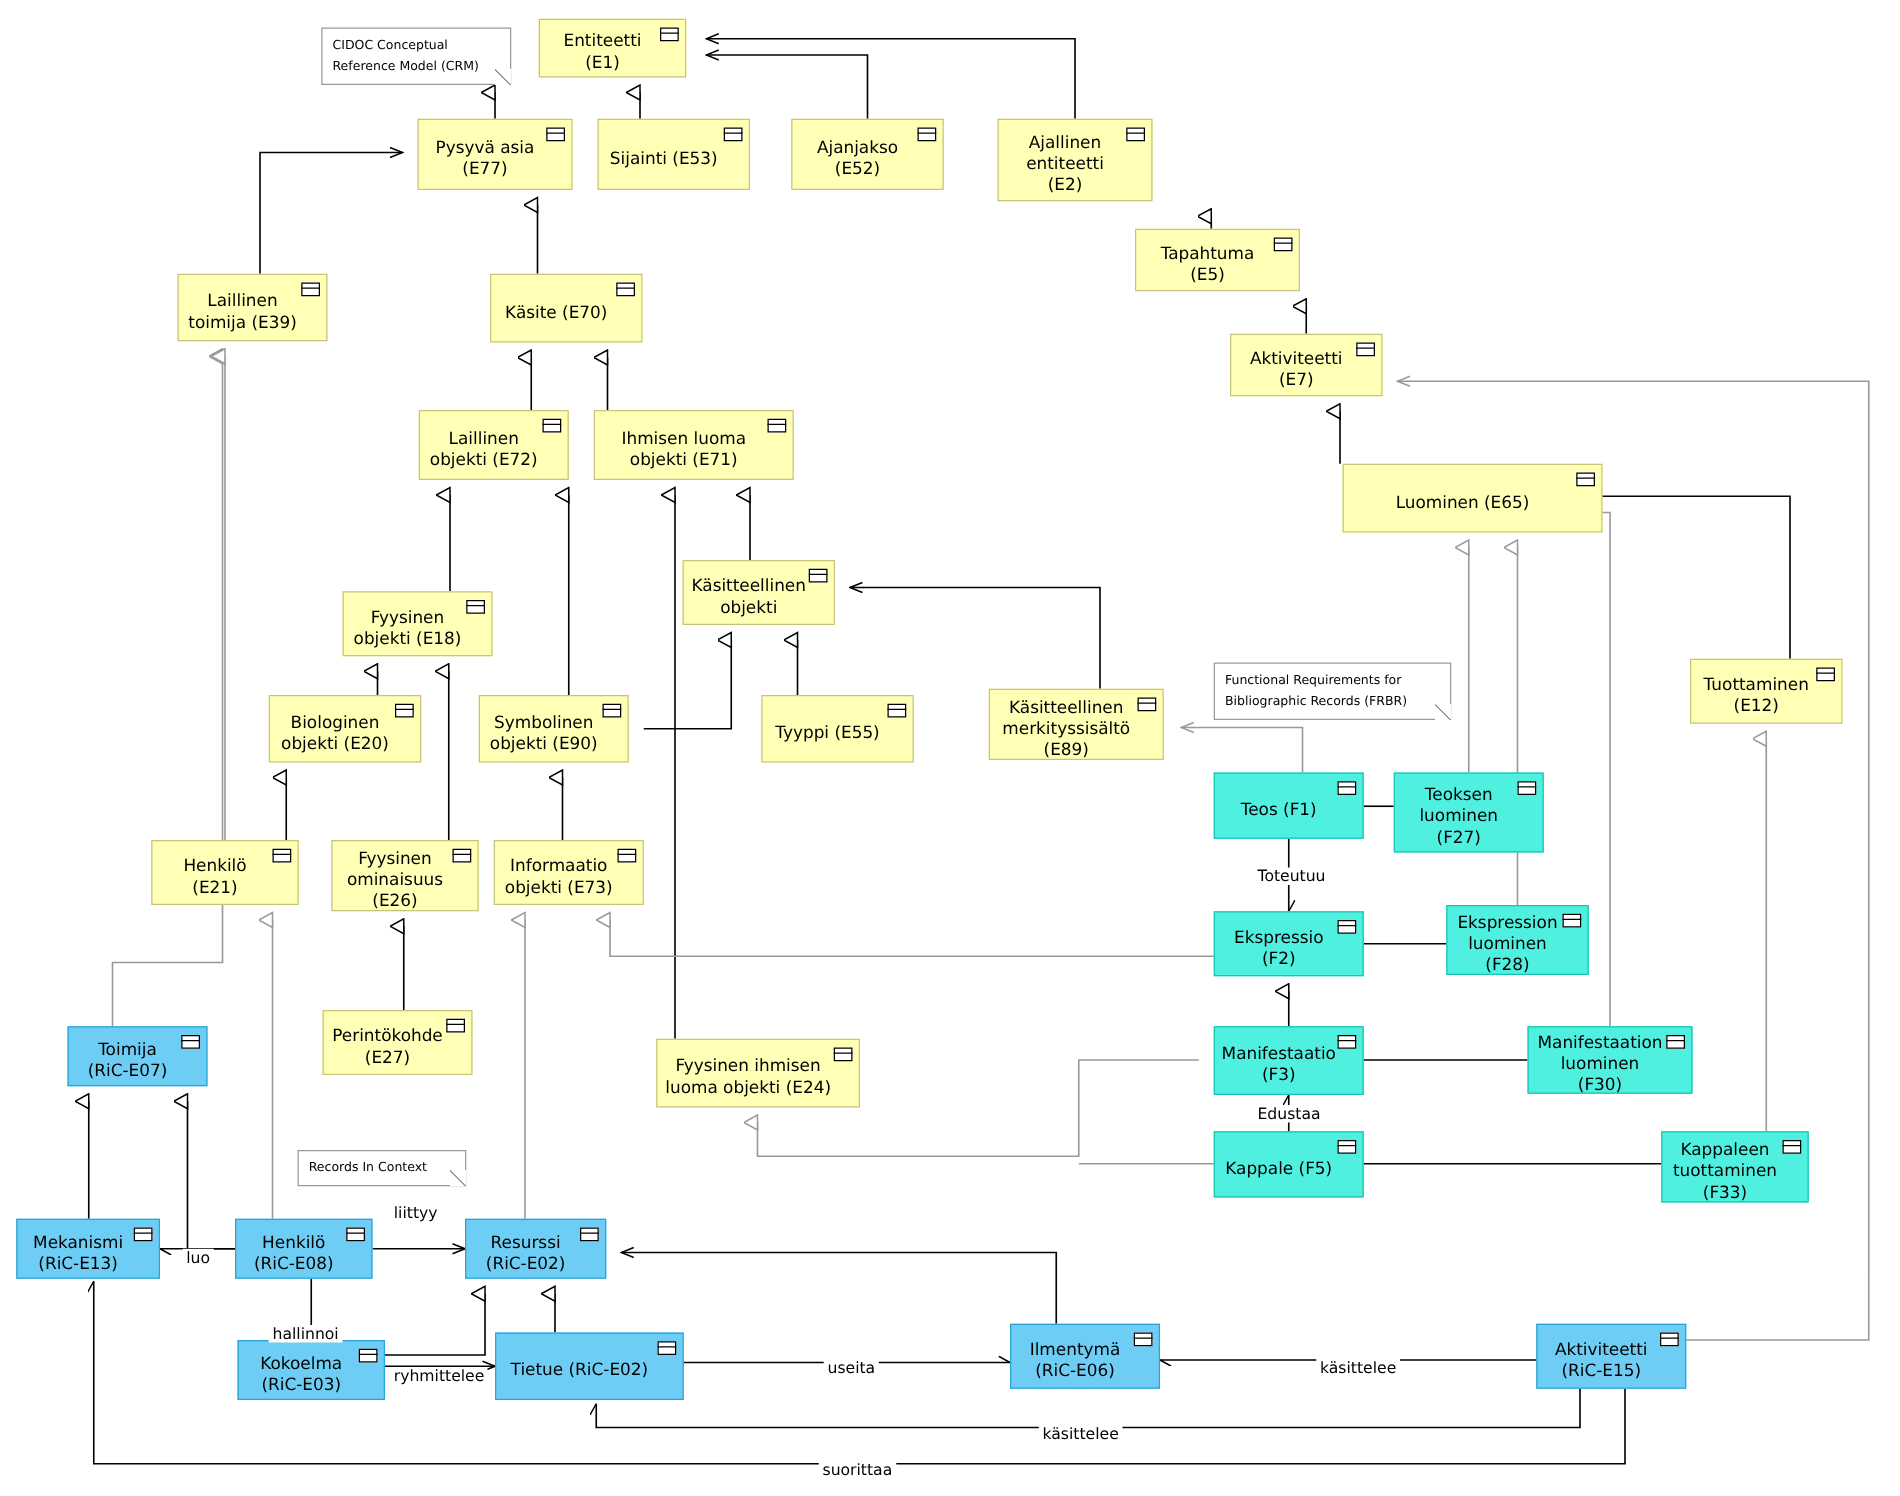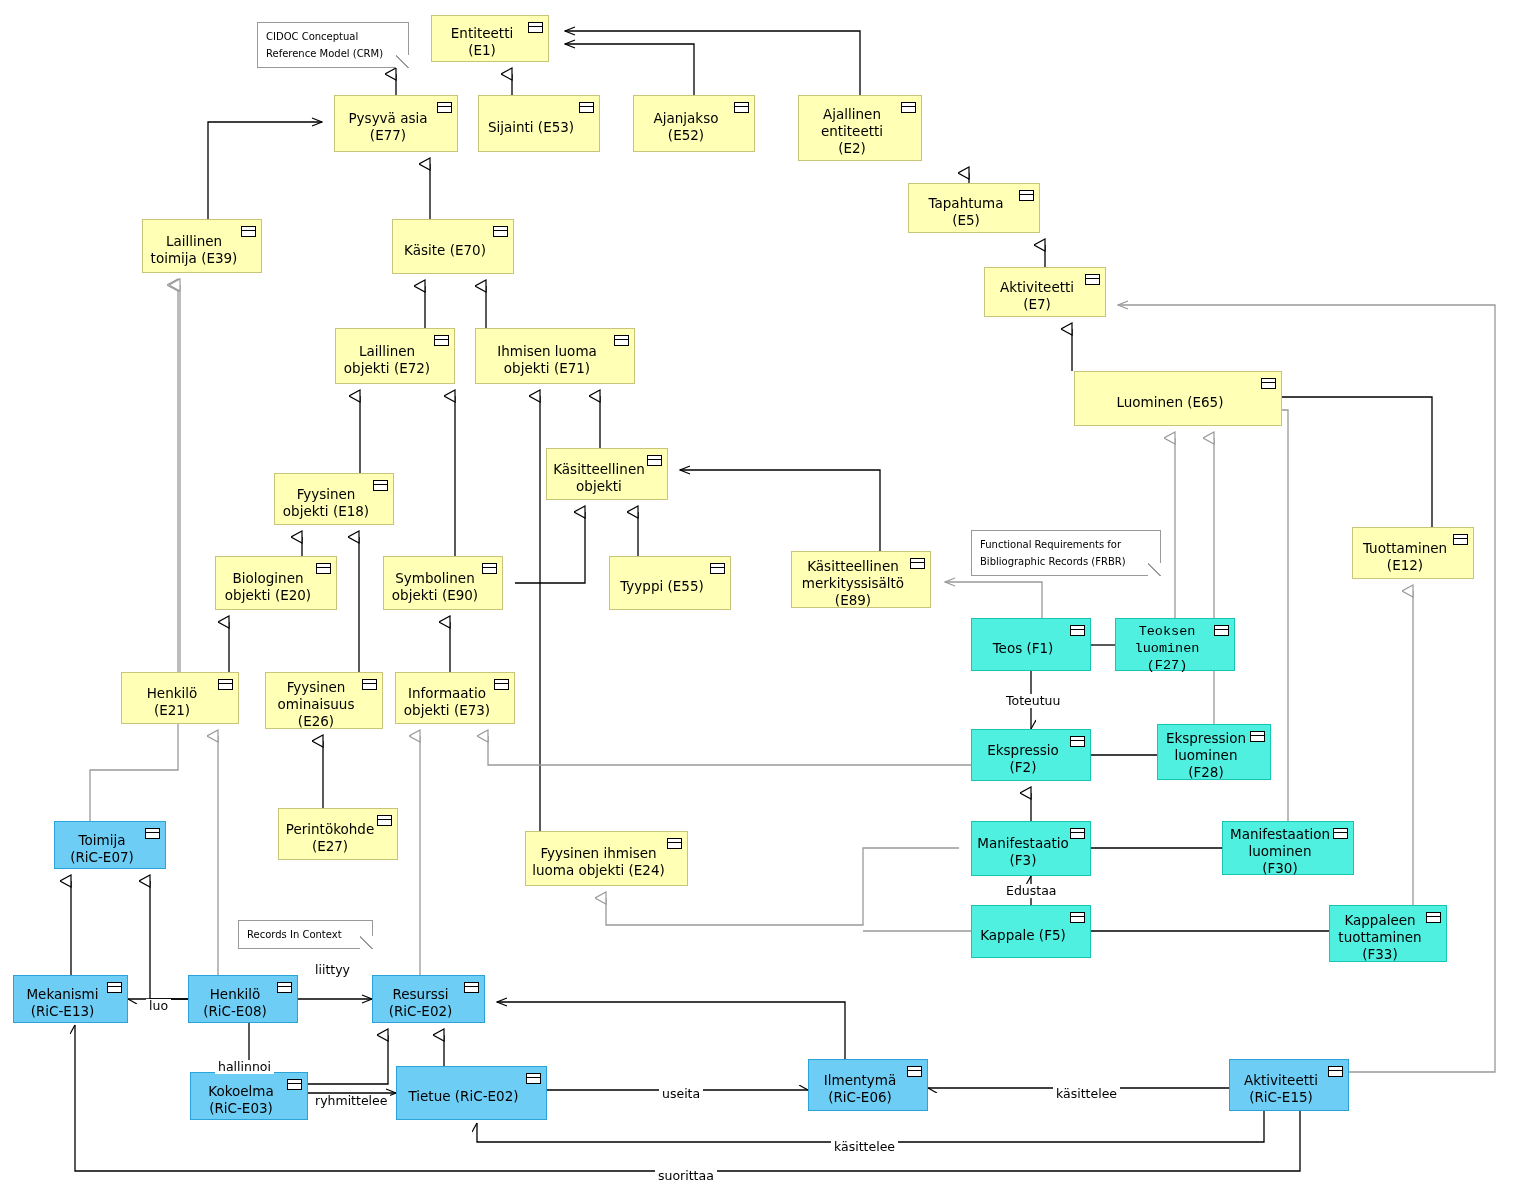--- a/index.html
+++ b/index.html
@@ -261,21 +261,21 @@
       <div class="node crm" style="left: 791px; top: 551px; width: 140px; height: 57px;">
         <span class="lbl">Käsitteellinen
 merkityssisältö
 (E89)</span>
         <span class="cls-icon"></span>
       </div>
       <div class="node frbr" style="left: 971px; top: 618px; width: 120px; height: 53px;">
         <span class="lbl">Teos (F1)</span>
         <span class="cls-icon"></span>
       </div>
-      <div class="node frbr" style="left: 1115px; top: 618px; width: 120px; height: 53px; font-family: Liberation Mono, monospace;">
+      <div class="node frbr" style="left: 1115px; top: 618px; width: 120px; height: 64px;">
         <span class="lbl">Teoksen
 luominen
 (F27)</span>
         <span class="cls-icon"></span>
       </div>
       <div class="node crm" style="left: 121px; top: 672px; width: 118px; height: 52px;">
         <span class="lbl">Henkilö
 (E21)</span>
         <span class="cls-icon"></span>
       </div>
@@ -299,21 +299,21 @@
         <span class="lbl">Ekspression
 luominen
 (F28)</span>
         <span class="cls-icon"></span>
       </div>
       <div class="node ric" style="left: 54px; top: 821px; width: 112px; height: 48px;">
         <span class="lbl">Toimija
 (RiC-E07)</span>
         <span class="cls-icon"></span>
       </div>
-      <div class="node crm" style="left: 278px; top: 808px; width: 120px; height: 52px;">
+      <div class="node crm" style="left: 258px; top: 808px; width: 120px; height: 52px;">
         <span class="lbl">Perintökohde
 (E27)</span>
         <span class="cls-icon"></span>
       </div>
       <div class="node crm" style="left: 525px; top: 831px; width: 163px; height: 55px;">
         <span class="lbl">Fyysinen ihmisen
 luoma objekti (E24)</span>
         <span class="cls-icon"></span>
       </div>
       <div class="node frbr" style="left: 971px; top: 821px; width: 120px; height: 55px;">

